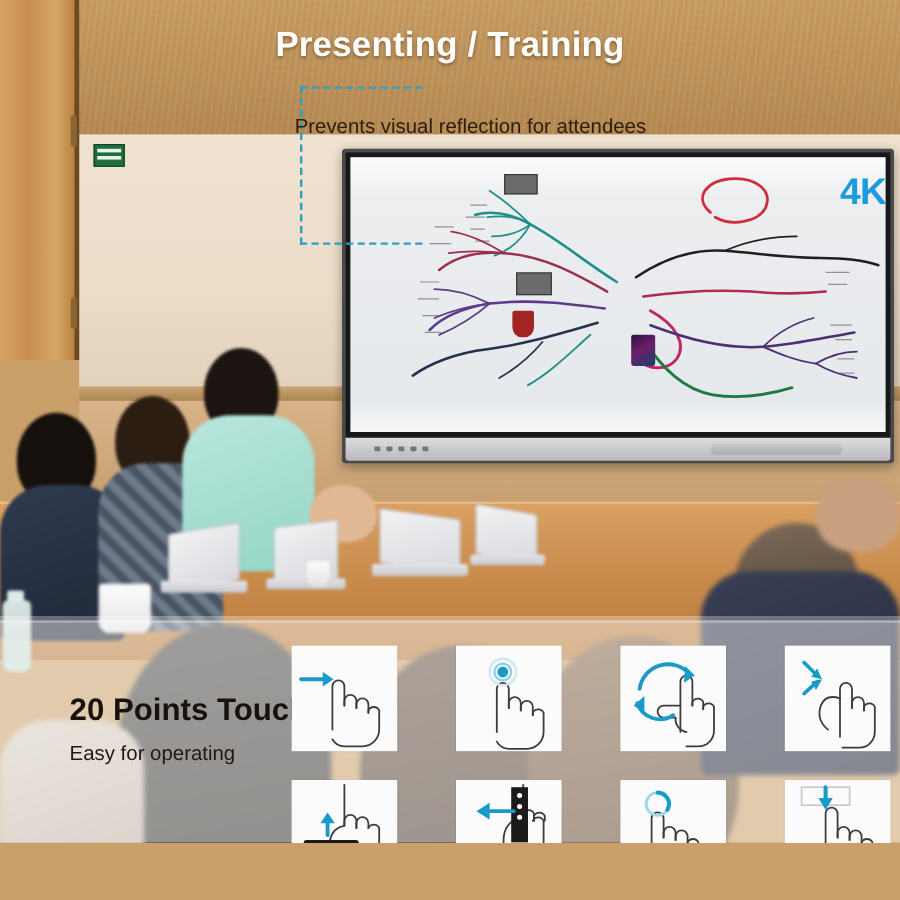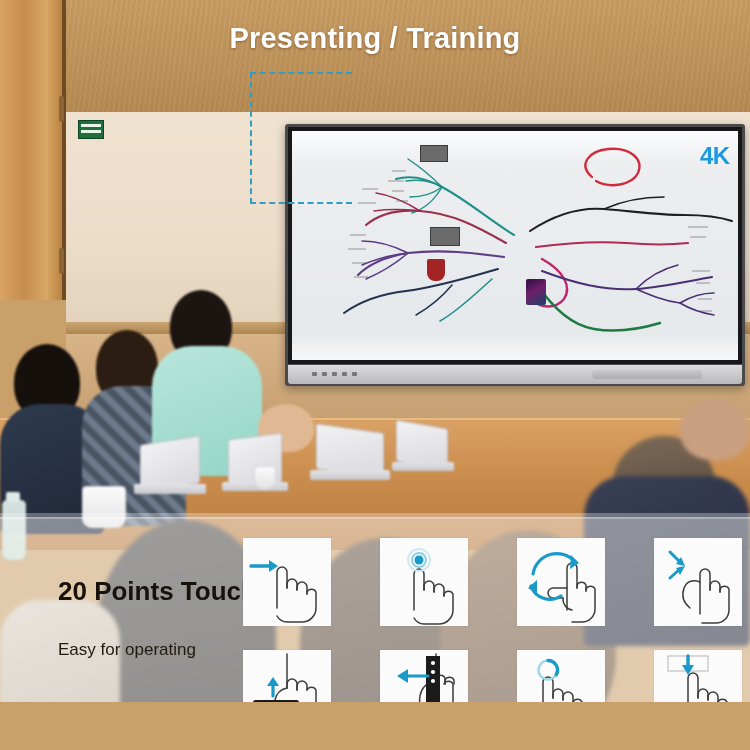--- a/index.html
+++ b/index.html
@@ -93,25 +93,25 @@
     border-right:none;}
 
   .title-main{position:absolute;left:0;right:0;top:22px;text-align:center;
     font-size:29px;font-weight:bold;color:#ffffff;letter-spacing:.2px;
     text-shadow:0 1px 3px rgba(60,35,10,.45);}
   .title-sub{position:absolute;left:0;right:0;top:60px;text-align:center;
     font-size:22px;font-weight:bold;color:#1d1408;padding-left:60px;}
   .title-desc{position:absolute;left:0;right:0;top:96px;text-align:center;
     font-size:17px;color:#2a1d0e;padding-left:34px;}
 
-  .badge-4k{position:absolute;left:700px;top:142px;font-size:24px;font-weight:bold;
+  .badge-4k{position:absolute;left:700px;top:142px;font-size:31px;font-weight:bold;
     color:#1b9ae0;letter-spacing:-.5px;}
 
   .touch-head{position:absolute;left:58px;top:576px;font-size:26px;font-weight:bold;color:#17120c;}
-  .touch-l1{position:absolute;left:58px;top:640px;font-size:17px;color:#22190f;}
+  .touch-l1{position:absolute;left:58px;top:618px;font-size:17px;color:#22190f;}
   .touch-l2{position:absolute;left:58px;top:648px;font-size:17px;color:#22190f;}
 
   
   .tiles{position:absolute;left:243px;top:538px;width:500px;height:200px;}
   .tile{position:absolute;width:88px;height:88px;background:#fbfbfc;
     box-shadow:0 0 0 1px rgba(0,0,0,.03);}
   .tile svg{display:block;width:88px;height:88px;}
 </style>
 </head>
 <body>
@@ -257,20 +257,21 @@
       <div class="aud-body" style="left:0px;top:600px;width:120px;height:150px;background:linear-gradient(160deg,#d8cfc2,#b9ac9b);"></div>
     </div>
 
     <div class="wash-top"></div>
     <div class="wash"></div>
   </div>
 
   <div class="callout"></div>
 
   <div class="title-main">Presenting / Training</div>
+  <div class="title-desc">Prevents visual reflection for attendees</div>
 
   <div class="badge-4k">4K</div>
 
   <div class="touch-head">20 Points Touch</div>
   <div class="touch-l1">Easy for operating</div>
 
   <div class="tiles">
 
     <div class="tile" style="left:0px;top:0px">
       <svg viewBox="0 0 88 88">

